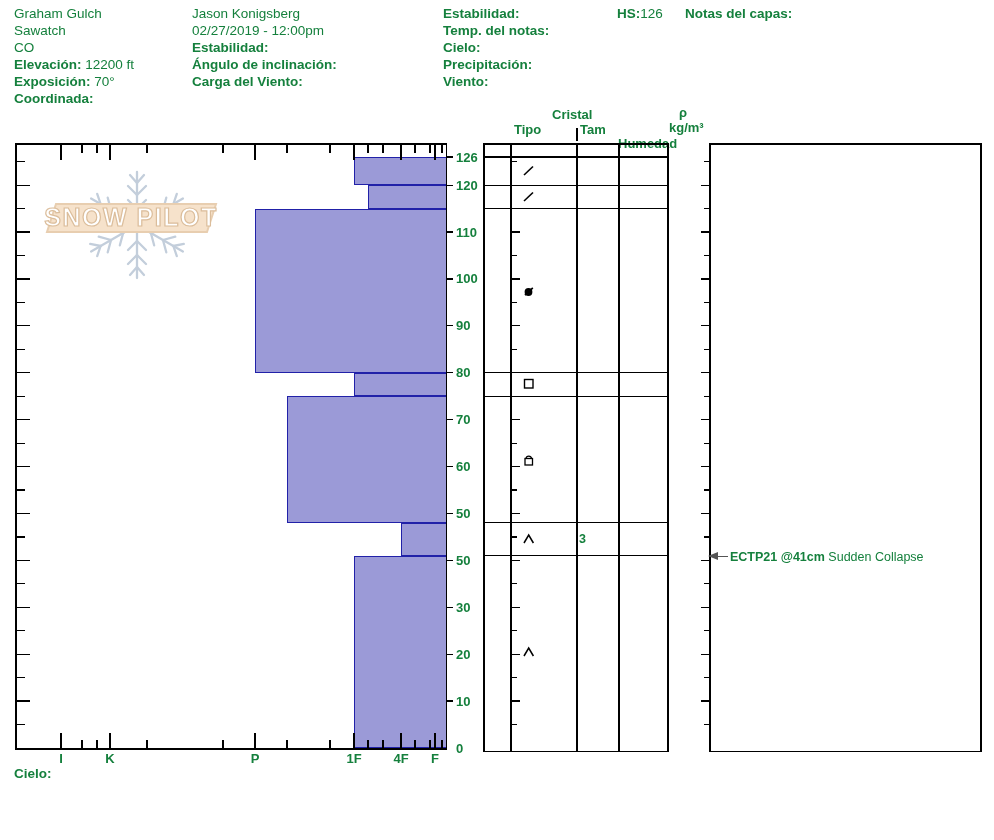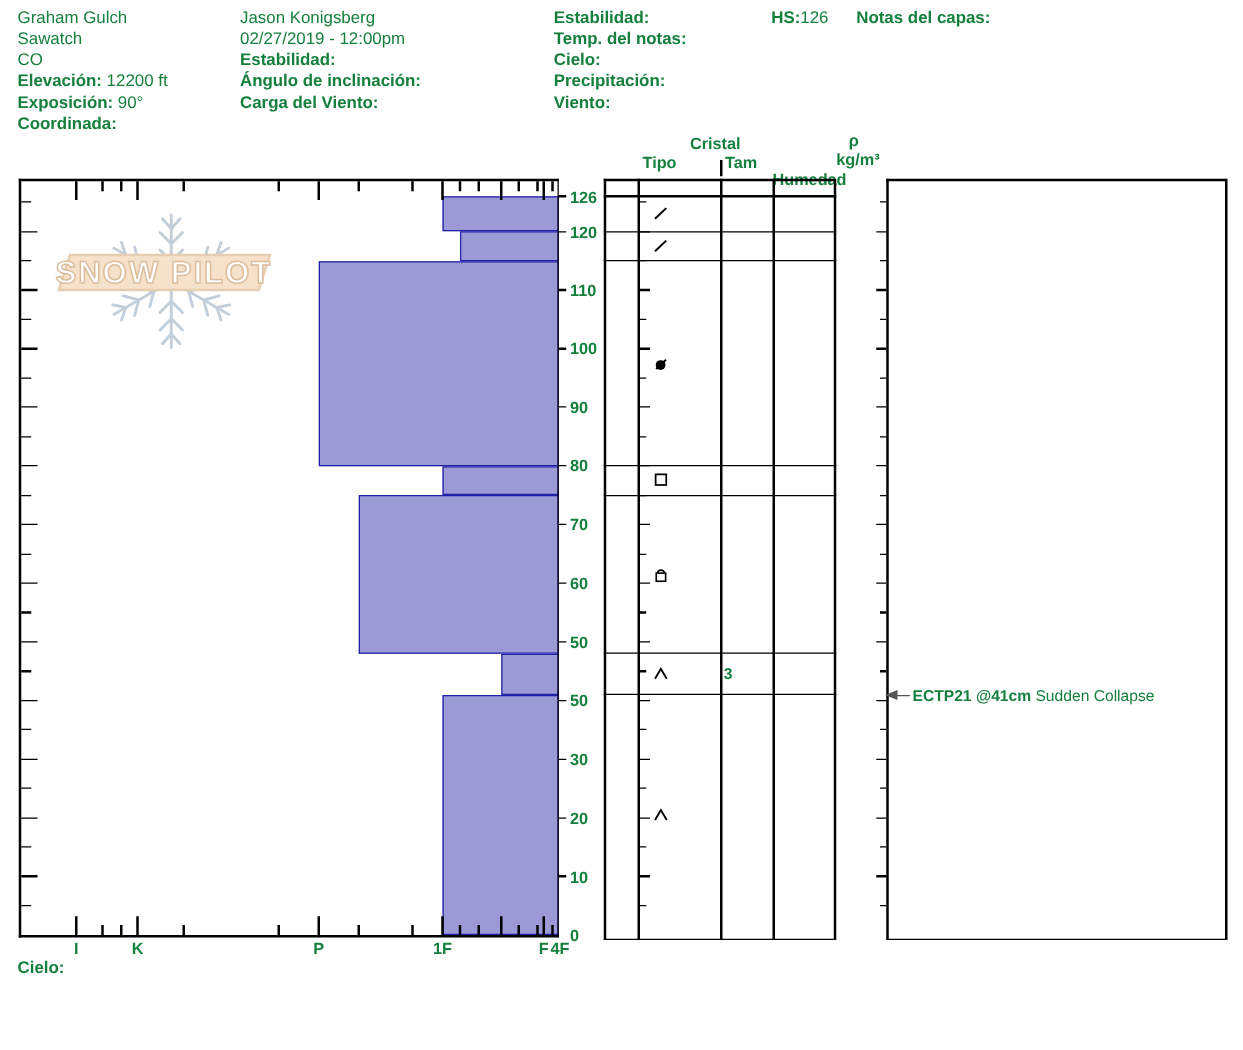--- a/index.html
+++ b/index.html
@@ -28,21 +28,21 @@
 
   <div class="hrow" style="left:14px;top:5px">Graham Gulch</div>
   <div class="hrow" style="left:14px;top:22px">Sawatch</div>
   <div class="hrow" style="left:14px;top:39px">CO</div>
   <div class="hrow" style="left:14px;top:56px">
     <span class="b">Elevación:</span>
     <span>12200 ft</span>
   </div>
   <div class="hrow" style="left:14px;top:73px">
     <span class="b">Exposición:</span>
-    <span>90°</span>
+    <span>70°</span>
   </div>
   <div class="hrow b" style="left:14px;top:90px">Coordinada:</div>
 
   <div class="hrow" style="left:192px;top:5px">Jason Konigsberg</div>
   <div class="hrow" style="left:192px;top:22px">02/27/2019 - 12:00pm</div>
   <div class="hrow b" style="left:192px;top:39px">Estabilidad:</div>
   <div class="hrow b" style="left:192px;top:56px">Ángulo de inclinación:</div>
   <div class="hrow b" style="left:192px;top:73px">Carga del Viento:</div>
 
   <div class="hrow b" style="left:443px;top:5px">Estabilidad:</div>
@@ -154,21 +154,21 @@
       <div class="tick" style="left: 109.4px; width: 1.2px; height: 15px; top: 733px;"></div>
       <div class="hx-label" style="left: 110px; top: 751px;">K</div>
       <div class="tick" style="left: 254.4px; width: 1.2px; height: 15px; top: 145px;"></div>
       <div class="tick" style="left: 254.4px; width: 1.2px; height: 15px; top: 733px;"></div>
       <div class="hx-label" style="left: 255px; top: 751px;">P</div>
       <div class="tick" style="left: 353.4px; width: 1.2px; height: 15px; top: 145px;"></div>
       <div class="tick" style="left: 353.4px; width: 1.2px; height: 15px; top: 733px;"></div>
       <div class="hx-label" style="left: 354px; top: 751px;">1F</div>
       <div class="tick" style="left: 400.4px; width: 1.2px; height: 15px; top: 145px;"></div>
       <div class="tick" style="left: 400.4px; width: 1.2px; height: 15px; top: 733px;"></div>
-      <div class="hx-label" style="left: 401px; top: 751px; margin-left: 47px;">4F</div>
+      <div class="hx-label" style="left: 401px; top: 751px;">4F</div>
       <div class="tick" style="left: 434.4px; width: 1.2px; height: 15px; top: 145px;"></div>
       <div class="tick" style="left: 434.4px; width: 1.2px; height: 15px; top: 733px;"></div>
       <div class="hx-label" style="left: 435px; top: 751px;">F</div>
       <div class="tick" style="left: 81.4px; width: 1.2px; height: 8px; top: 145px;"></div>
       <div class="tick" style="left: 81.4px; width: 1.2px; height: 8px; top: 740px;"></div>
       <div class="tick" style="left: 96.4px; width: 1.2px; height: 8px; top: 145px;"></div>
       <div class="tick" style="left: 96.4px; width: 1.2px; height: 8px; top: 740px;"></div>
       <div class="tick" style="left: 146.4px; width: 1.2px; height: 8px; top: 145px;"></div>
       <div class="tick" style="left: 146.4px; width: 1.2px; height: 8px; top: 740px;"></div>
       <div class="tick" style="left: 222.4px; width: 1.2px; height: 8px; top: 145px;"></div>

